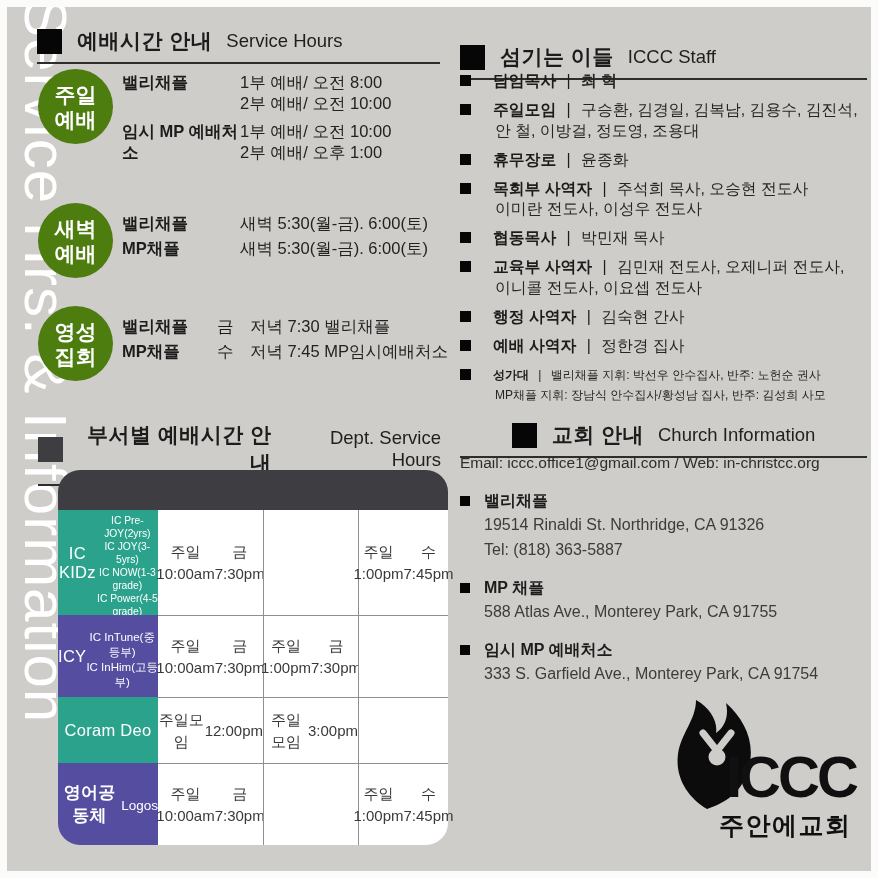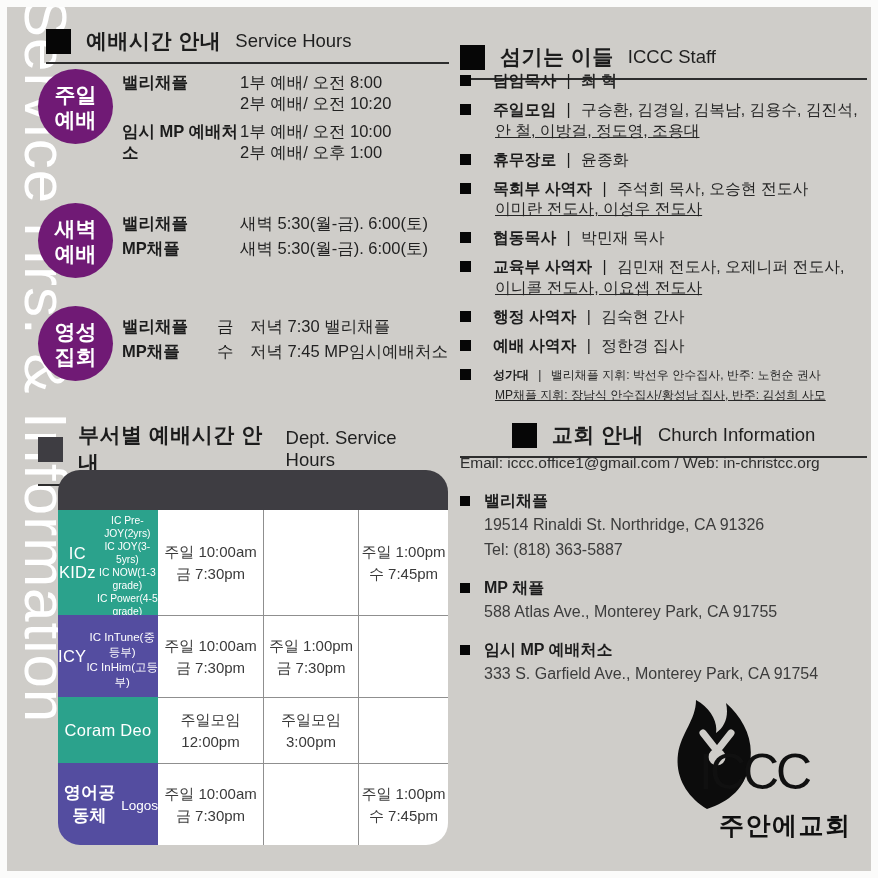--- a/index.html
+++ b/index.html
@@ -21,21 +21,21 @@
 
   
   .sec-header{position:absolute;display:flex;align-items:center;border-bottom:2px solid #2d2d2d;padding-bottom:7px;}
   .sec-sq{width:25px;height:25px;background:#060606;margin-right:15px;flex:0 0 auto;}
   .sec-sq.gray{background:var(--dark);}
   .sec-ko{font-weight:bold;font-size:21px;letter-spacing:0.5px;}
   .sec-en{font-size:18.5px;margin-left:14px;color:#1f1f1f;}
 
   
   .sh-group{position:absolute;left:31px;display:flex;}
-  .badge{width:75px;height:75px;border-radius:50%;background:#701a75;color:#fff;
+  .badge{width:75px;height:75px;border-radius:50%;background:#4d7c0f;color:#fff;
     display:flex;flex-direction:column;align-items:center;justify-content:center;
     font-weight:bold;font-size:21px;line-height:25px;flex:0 0 auto;}
   .sh-entries{margin-left:9px;padding-top:3px;}
   .sh-entry{display:flex;margin-bottom:7px;}
   .sh-loc{width:118px;font-weight:bold;font-size:16.5px;line-height:21px;flex:0 0 auto;}
   .sh-loc.narrow{width:95px;}
   .sh-day{width:33px;font-size:16.5px;line-height:21px;flex:0 0 auto;}
   .sh-times{font-size:16.5px;line-height:21px;color:#222;}
 
   
@@ -43,83 +43,83 @@
   .dept-head{height:40px;background:var(--dark);border-radius:22px 22px 0 0;}
   .dept-row{display:flex;}
   .dlabel{width:100px;flex:0 0 auto;color:#fff;display:flex;flex-direction:row;
     align-items:center;justify-content:center;text-align:center;}
   .dlabel.teal{background:var(--teal);}
   .dlabel.purple{background:var(--purple);}
   .dname{font-size:16.5px;letter-spacing:0.3px;}
   .dname.bold{font-weight:bold;font-size:17px;}
   .dsubs{margin-top:7px;font-size:10.3px;line-height:13px;}
   .dsub14{margin-top:2px;font-size:13.5px;}
-  .dcell{background:#fff;display:flex;flex-direction:column;align-items:center;justify-content:center;
+  .dcell{background:#fff;display:flex;align-items:center;justify-content:center;
     text-align:center;font-size:15px;line-height:22px;color:#3a3a3a;}
   .c2{width:105px;flex:0 0 auto;}
   .c3{width:95px;flex:0 0 auto;border-left:1px solid var(--line);}
   .c4{width:90px;flex:0 0 auto;border-left:1px solid var(--line);}
   .r1{height:105px;}
   .r2{height:82px;}
   .r3{height:66px;}
   .r4{height:82px;}
   .rsep .dcell{border-top:1px solid var(--line);}
   .dept-row.last .dlabel{border-radius:0 0 0 22px;}
   .dept-row.last .c4{border-radius:0 0 22px 0;}
 
   
   .staff-list{position:absolute;left:453px;top:64px;width:412px;}
   .staff-item{position:relative;padding-left:33px;margin-bottom:8.5px;font-size:15.8px;line-height:20.5px;}
   .staff-bullet{position:absolute;left:0;top:4px;width:11px;height:11px;background:#060606;}
   .staff-role{font-weight:bold;}
   .staff-sep{margin:0 6px;}
-  .staff-cont{margin-left:2px;color:#262626;text-decoration:underline;}
+  .staff-cont{margin-left:2px;color:#262626;}
   .staff-names{color:#262626;}
 
   
   .church{position:absolute;left:453px;top:447px;width:412px;}
   .church-contact{font-size:15.5px;color:#2e2e2e;margin-bottom:18px;}
   .loc-block{margin-bottom:15px;}
   .loc-name{position:relative;padding-left:24px;font-weight:bold;font-size:16px;line-height:22px;}
   .loc-bullet{position:absolute;left:0;top:6px;width:10px;height:10px;background:#060606;}
   .loc-line{margin-left:24px;font-size:16px;line-height:25px;color:#3c3c3c;}
 
   
   .logo{position:absolute;right:14px;bottom:16px;width:186px;height:160px;}
   .logo-flame{position:absolute;left:0;top:0;}
-  .logo-text{position:absolute;left:28px;top:48px;font-size:50px;font-weight:normal;letter-spacing:-3px;color:#101010;}
+  .logo-text{position:absolute;left:55px;top:48px;font-size:58px;font-weight:bold;letter-spacing:-3px;color:#101010;}
   .logo-sub{position:absolute;left:48px;top:114px;font-size:25px;font-weight:bold;letter-spacing:1.5px;color:#101010;}
 </style>
 </head>
 <body>
 
 <div class="frame">
 <div class="canvas">
 
   <div class="vertical-title">Service Hrs. &amp; Information</div>
 
   <div class="content">
 
-    <div class="sec-header" style="left:39px;top:20px;width:403px;">
+    <div class="sec-header" style="left:30px;top:20px;width:403px;">
       <div class="sec-sq"></div>
       <div class="sec-ko">예배시간 안내</div>
       <div class="sec-en">Service Hours</div>
     </div>
 
     <div class="sh-group" style="top:62px;">
       <div class="badge">
         <div>주일</div>
         <div>예배</div>
       </div>
       <div class="sh-entries">
         <div class="sh-entry">
           <div class="sh-loc">밸리채플</div>
           <div class="sh-times">
             <div>1부 예배/ 오전 8:00</div>
-            <div>2부 예배/ 오전 10:20</div>
+            <div>2부 예배/ 오전 10:00</div>
           </div>
         </div>
         <div class="sh-entry">
           <div class="sh-loc">임시 MP 예배처소</div>
           <div class="sh-times">
             <div>1부 예배/ 오전 10:00</div>
             <div>2부 예배/ 오후 1:00</div>
           </div>
         </div>
       </div>
@@ -162,21 +162,21 @@
         <div class="sh-entry">
           <div class="sh-loc narrow">MP채플</div>
           <div class="sh-day">수</div>
           <div class="sh-times">
             <div>저녁 7:45 MP임시예배처소</div>
           </div>
         </div>
       </div>
     </div>
 
-    <div class="sec-header" style="left:31px;top:414px;width:403px;">
+    <div class="sec-header" style="left:31px;top:414px;width:403px;text-align:right;">
       <div class="sec-sq gray"></div>
       <div class="sec-ko">부서별 예배시간 안내</div>
       <div class="sec-en">Dept. Service Hours</div>
     </div>
 
     <div class="dept-table">
       <div class="dept-head"></div>
 
       <div class="dept-row r1">
         <div class="dlabel teal">

